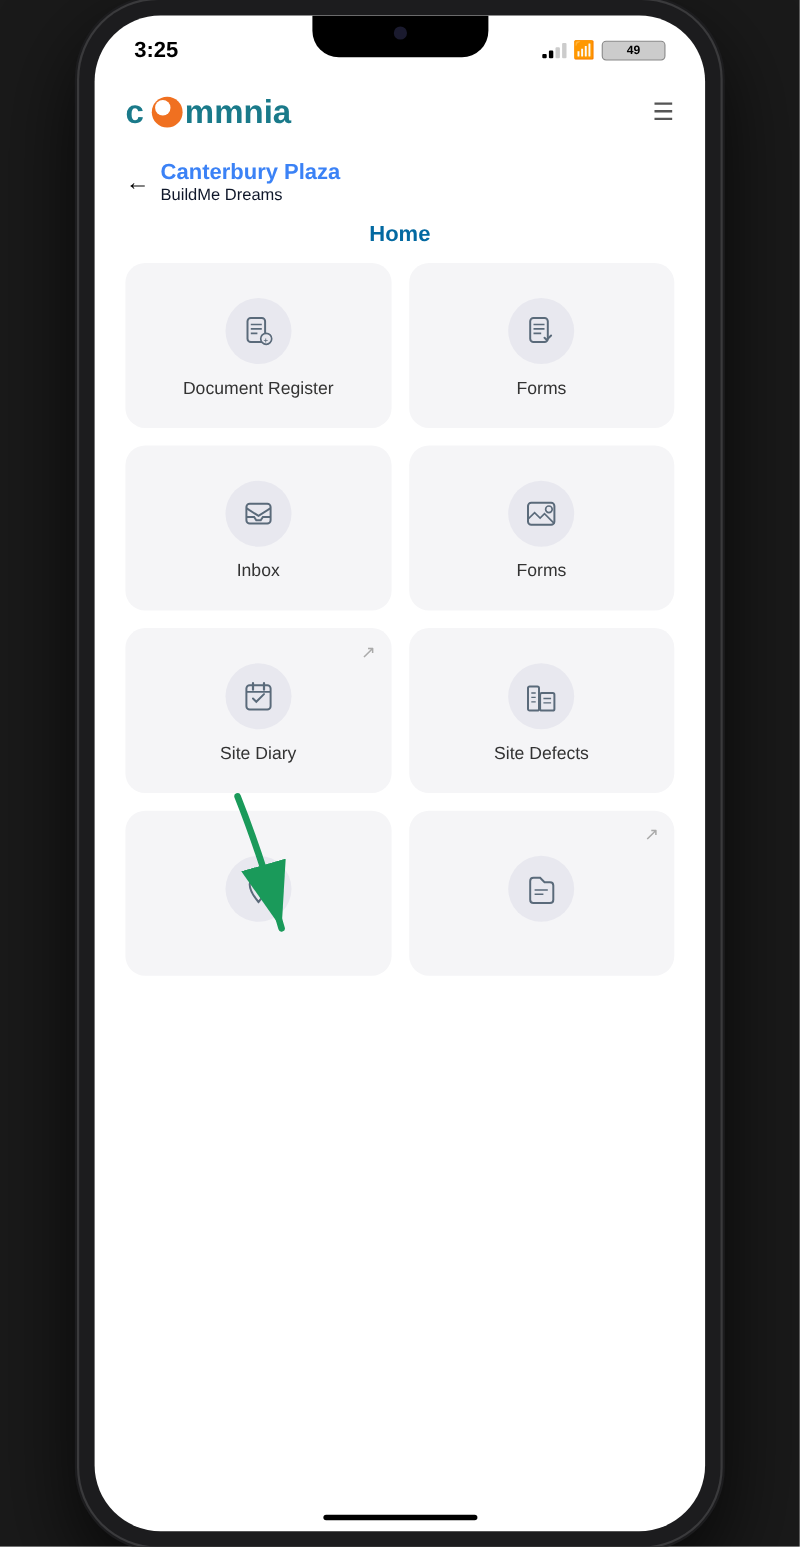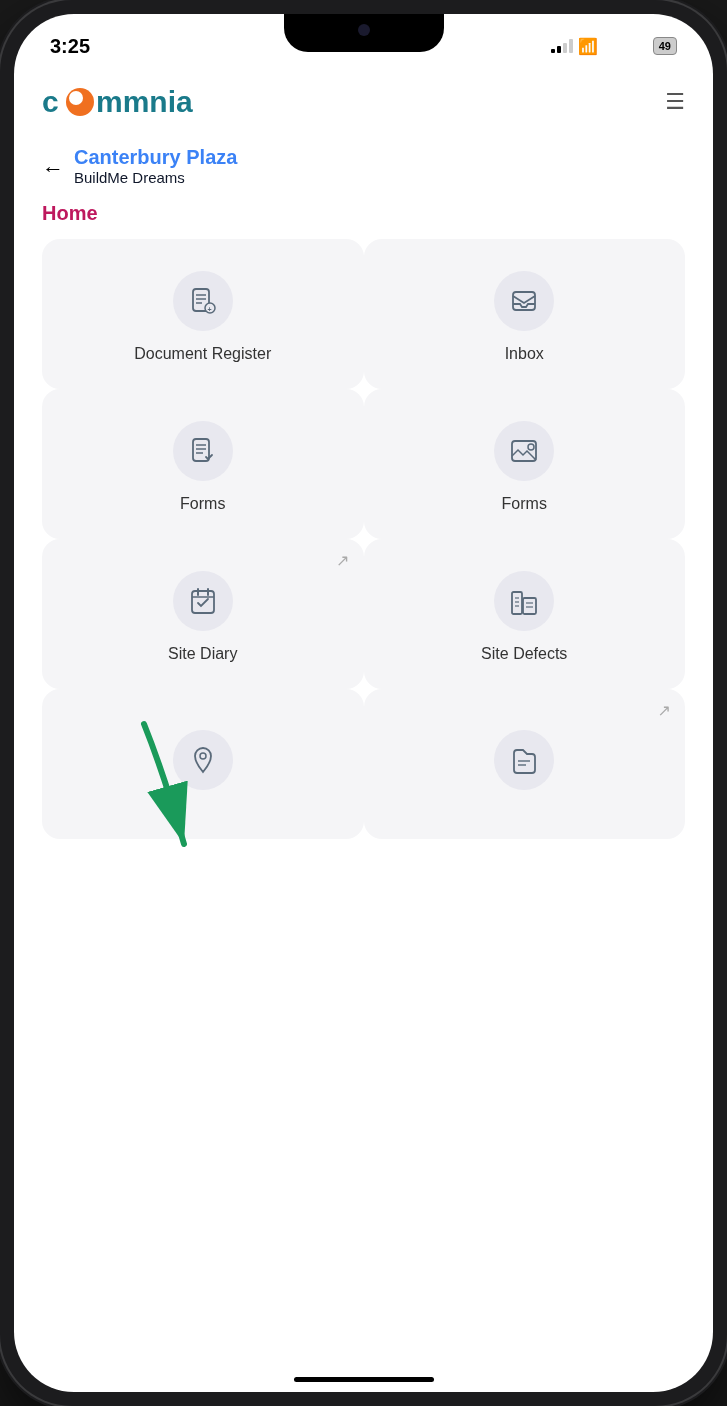--- a/index.html
+++ b/index.html
@@ -5,21 +5,21 @@
     * { margin: 0; padding: 0; box-sizing: border-box; }
     body {
       background: #1a1a1a;
       display: flex;
       justify-content: center;
       align-items: center;
       min-height: 100vh;
       font-family: -apple-system, BlinkMacSystemFont, 'Helvetica Neue', sans-serif;
     }
     .phone-frame {
-      width: 727px;
+      width: 583px;
       height: 1406px;
       background: #1c1c1e;
       border-radius: 72px;
       position: relative;
       box-shadow: 0 0 0 2px #3a3a3c, 0 0 0 4px #1c1c1e, 0 30px 80px rgba(0,0,0,0.8);
       overflow: hidden;
     }
     .phone-screen {
       position: absolute;
       top: 14px;
@@ -81,27 +81,26 @@
     }
     .signal-bar:nth-child(1) { height: 4px; }
     .signal-bar:nth-child(2) { height: 7px; }
     .signal-bar:nth-child(3) { height: 10px; background: #ccc; }
     .signal-bar:nth-child(4) { height: 14px; background: #ccc; }
     .battery-icon {
       display: flex;
       align-items: center;
       background: #ccc;
       border-radius: 4px;
-      padding: 2px 5px;
+      padding: 2px 22px;
       font-size: 11px;
       font-weight: 600;
       color: #000;
       position: relative;
       border: 1.5px solid #888;
-      margin-left: 48px;
     }
     .app-content {
       padding: 0 28px;
       overflow-y: auto;
       height: calc(100% - 56px);
     }
     .header {
       display: flex;
       justify-content: space-between;
       align-items: center;
@@ -133,26 +132,28 @@
       font-weight: 700;
       color: #3b82f6;
     }
     .project-sub {
       font-size: 15px;
       color: #0f172a;
     }
     .section-title {
       font-size: 20px;
       font-weight: 700;
-      color: #be185d;
+      color: #0369a1;
       margin: 16px 0 14px;
+      text-align: center;
     }
     .grid {
       display: grid;
       grid-template-columns: 1fr 1fr;
+      gap: 16px;
       padding-bottom: 20px;
     }
     .card {
       background: #f5f5f7;
       border-radius: 18px;
       padding: 28px 16px 22px;
       display: flex;
       flex-direction: column;
       align-items: center;
       justify-content: center;
@@ -265,39 +266,39 @@
               <circle cx="22" cy="22" r="5" fill="#e8e8ef" stroke="#5a6a7a" stroke-width="1.5"></circle>
               <text x="19.5" y="25.5" font-size="7" fill="#5a6a7a" font-weight="700">+</text>
             </svg>
           </div>
           <span class="card-label">Document Register</span>
         </div>
 
         <div class="card">
           <div class="card-icon-circle">
             <svg viewBox="0 0 30 30" fill="none">
-              <rect x="4" y="6" width="22" height="18" rx="3" stroke="#5a6a7a" stroke-width="1.8"></rect>
-              <path d="M4 18h7l2 3h4l2-3h7" stroke="#5a6a7a" stroke-width="1.8" fill="none"></path>
-              <path d="M4 10l11 7 11-7" stroke="#5a6a7a" stroke-width="1.8" fill="none"></path>
-            </svg>
-          </div>
-          <span class="card-label">Inbox</span>
-        </div>
-
-        <div class="card">
-          <div class="card-icon-circle">
-            <svg viewBox="0 0 30 30" fill="none">
               <rect x="5" y="3" width="16" height="22" rx="3" stroke="#5a6a7a" stroke-width="1.8"></rect>
               <line x1="8" y1="9" x2="18" y2="9" stroke="#5a6a7a" stroke-width="1.5"></line>
               <line x1="8" y1="13" x2="18" y2="13" stroke="#5a6a7a" stroke-width="1.5"></line>
               <line x1="8" y1="17" x2="15" y2="17" stroke="#5a6a7a" stroke-width="1.5"></line>
               <path d="M18 21l2 2 4-4" stroke="#5a6a7a" stroke-width="1.8" fill="none" stroke-linecap="round"></path>
             </svg>
           </div>
           <span class="card-label">Forms</span>
+        </div>
+
+        <div class="card">
+          <div class="card-icon-circle">
+            <svg viewBox="0 0 30 30" fill="none">
+              <rect x="4" y="6" width="22" height="18" rx="3" stroke="#5a6a7a" stroke-width="1.8"></rect>
+              <path d="M4 18h7l2 3h4l2-3h7" stroke="#5a6a7a" stroke-width="1.8" fill="none"></path>
+              <path d="M4 10l11 7 11-7" stroke="#5a6a7a" stroke-width="1.8" fill="none"></path>
+            </svg>
+          </div>
+          <span class="card-label">Inbox</span>
         </div>
 
 
         <div class="card">
           <div class="card-icon-circle">
             <svg viewBox="0 0 30 30" fill="none">
               <rect x="3" y="5" width="24" height="20" rx="3" stroke="#5a6a7a" stroke-width="1.8"></rect>
               <path d="M3 20l6-6 5 5 4-4 9 9" stroke="#5a6a7a" stroke-width="1.5" fill="none"></path>
               <circle cx="22" cy="11" r="3" stroke="#5a6a7a" stroke-width="1.5"></circle>
             </svg>

